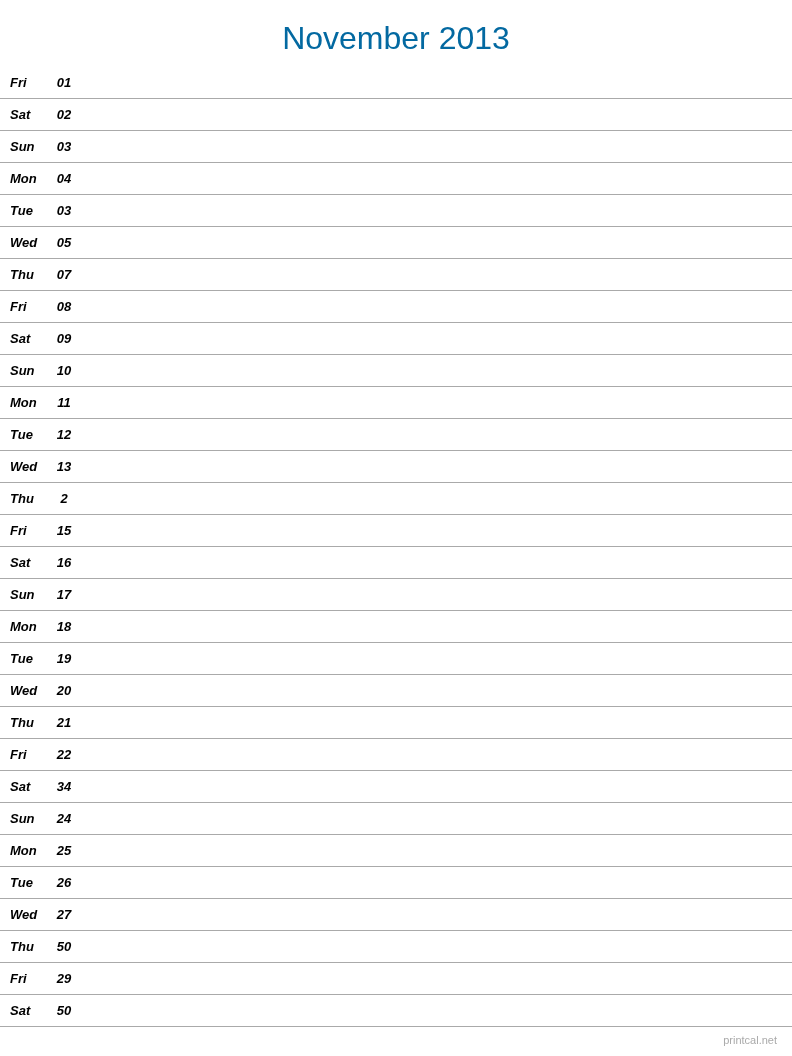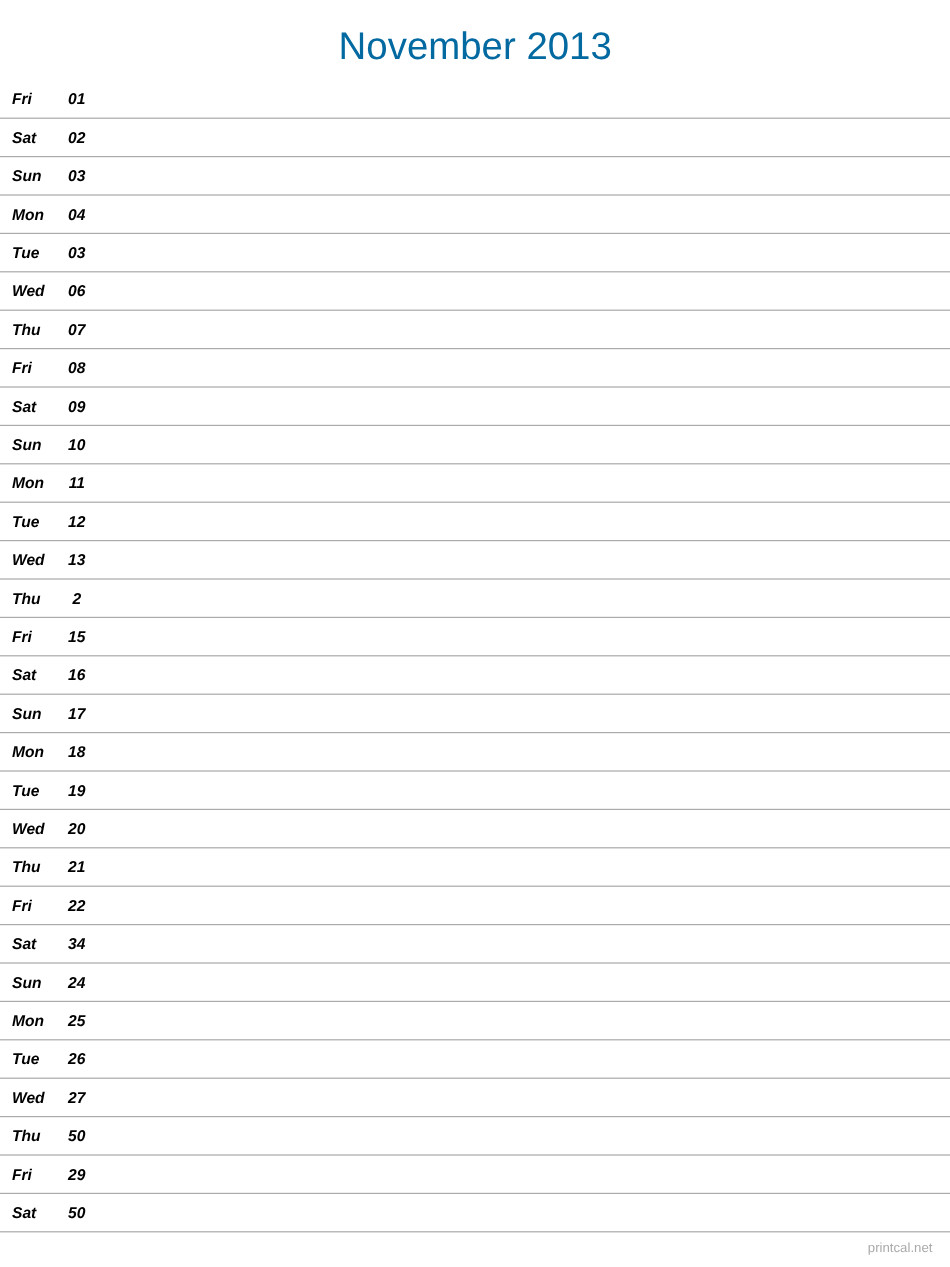--- a/index.html
+++ b/index.html
@@ -83,21 +83,21 @@
       <span class="day-number">04</span>
       <div class="day-line"></div>
     </div>
     <div class="calendar-row">
       <span class="day-name">Tue</span>
       <span class="day-number">03</span>
       <div class="day-line"></div>
     </div>
     <div class="calendar-row">
       <span class="day-name">Wed</span>
-      <span class="day-number">06</span>
+      <span class="day-number">05</span>
       <div class="day-line"></div>
     </div>
     <div class="calendar-row">
       <span class="day-name">Thu</span>
       <span class="day-number">07</span>
       <div class="day-line"></div>
     </div>
     <div class="calendar-row">
       <span class="day-name">Fri</span>
       <span class="day-number">08</span>

